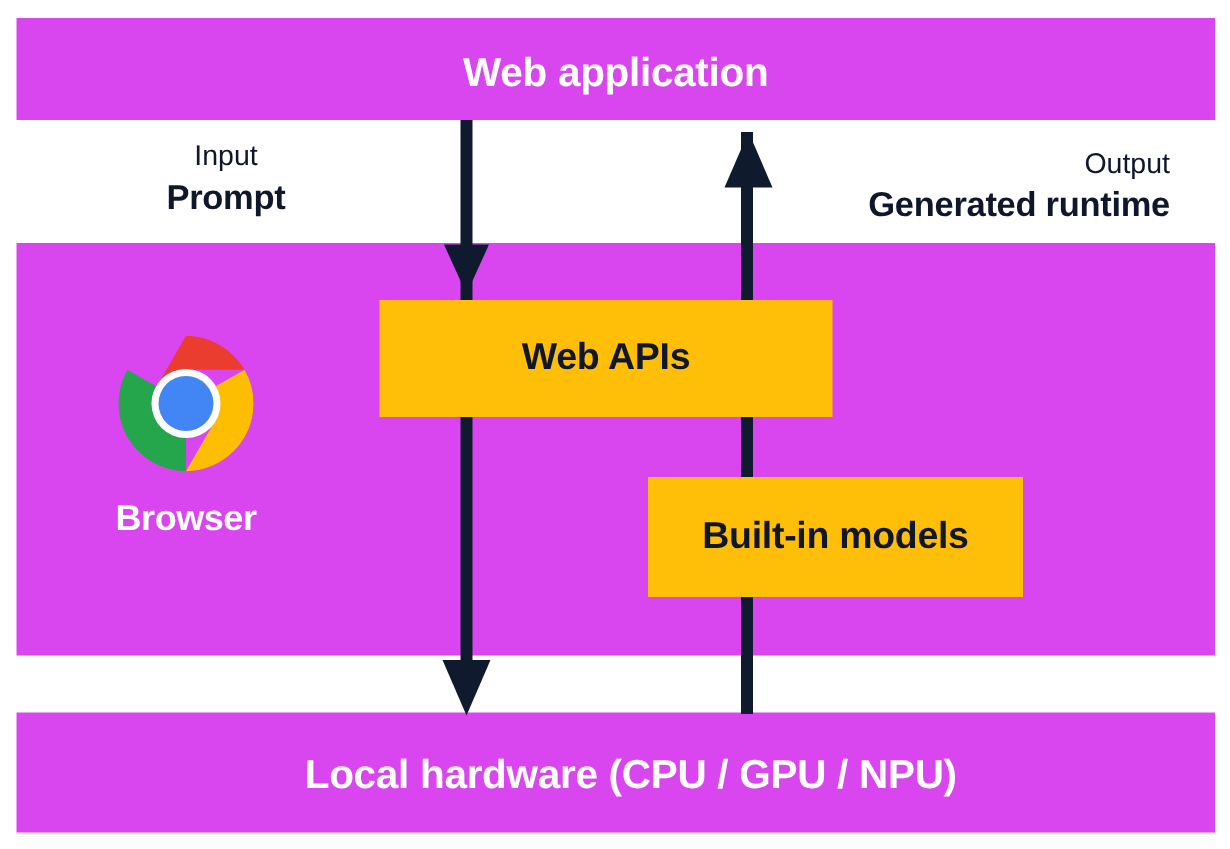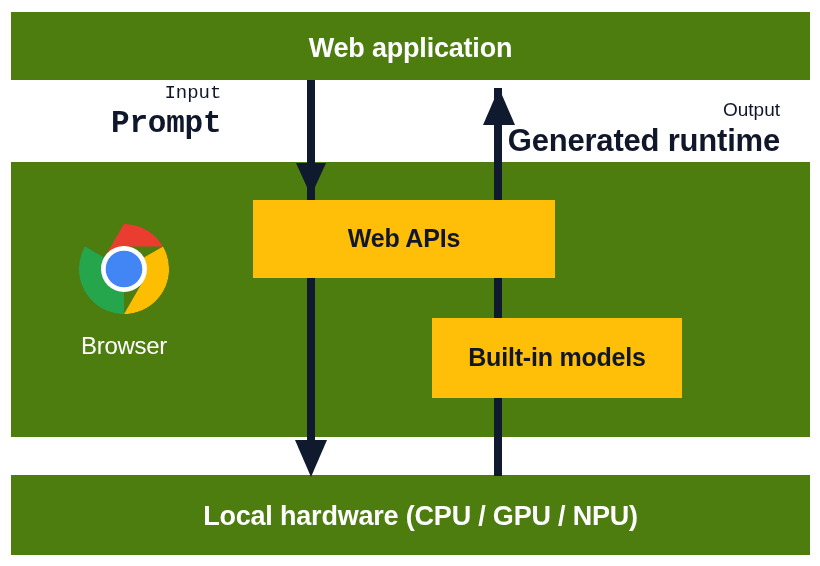--- a/index.html
+++ b/index.html
@@ -14,21 +14,21 @@
     position: relative;
     width: 820px;
     height: 566px;
     background: #ffffff;
     overflow: hidden;
   }
 
   
   .band {
     position: absolute;
-    background: #4d7c0f;
+    background: #d946ef;
   }
   #band-web-application {
     left: 11px;
     top: 12px;
     width: 799px;
     height: 68px;
   }
   #band-browser {
     left: 11px;
     top: 162px;
@@ -77,21 +77,21 @@
     width: 94px;
     height: 94px;
   }
   #browser-label {
     position: absolute;
     left: 0;
     right: 0;
     top: 110px;
     text-align: center;
     color: #ffffff;
-    font-weight: normal;
+    font-weight: bold;
     font-size: 24px;
     letter-spacing: -0.3px;
   }
 
   
   #arrow-layer {
     position: absolute;
     left: 0;
     top: 0;
     width: 820px;
@@ -132,30 +132,29 @@
     position: absolute;
     color: #10172a;
     white-space: nowrap;
   }
   .flow-kind {
     font-size: 19px;
     font-weight: normal;
     letter-spacing: 0px;
   }
   .flow-value {
-    font-size: 31px;
+    font-size: 23px;
     font-weight: bold;
     letter-spacing: -0.2px;
     margin-top: 2px;
   }
   #label-input {
     left: 111px;
-    top: 82px;
-    text-align: right;
-    font-family: Liberation Mono, monospace;
+    top: 94px;
+    text-align: center;
   }
   #label-output {
     right: 40px;
     top: 99px;
     text-align: right;
   }
 </style>
 </head>
 <body>
 

